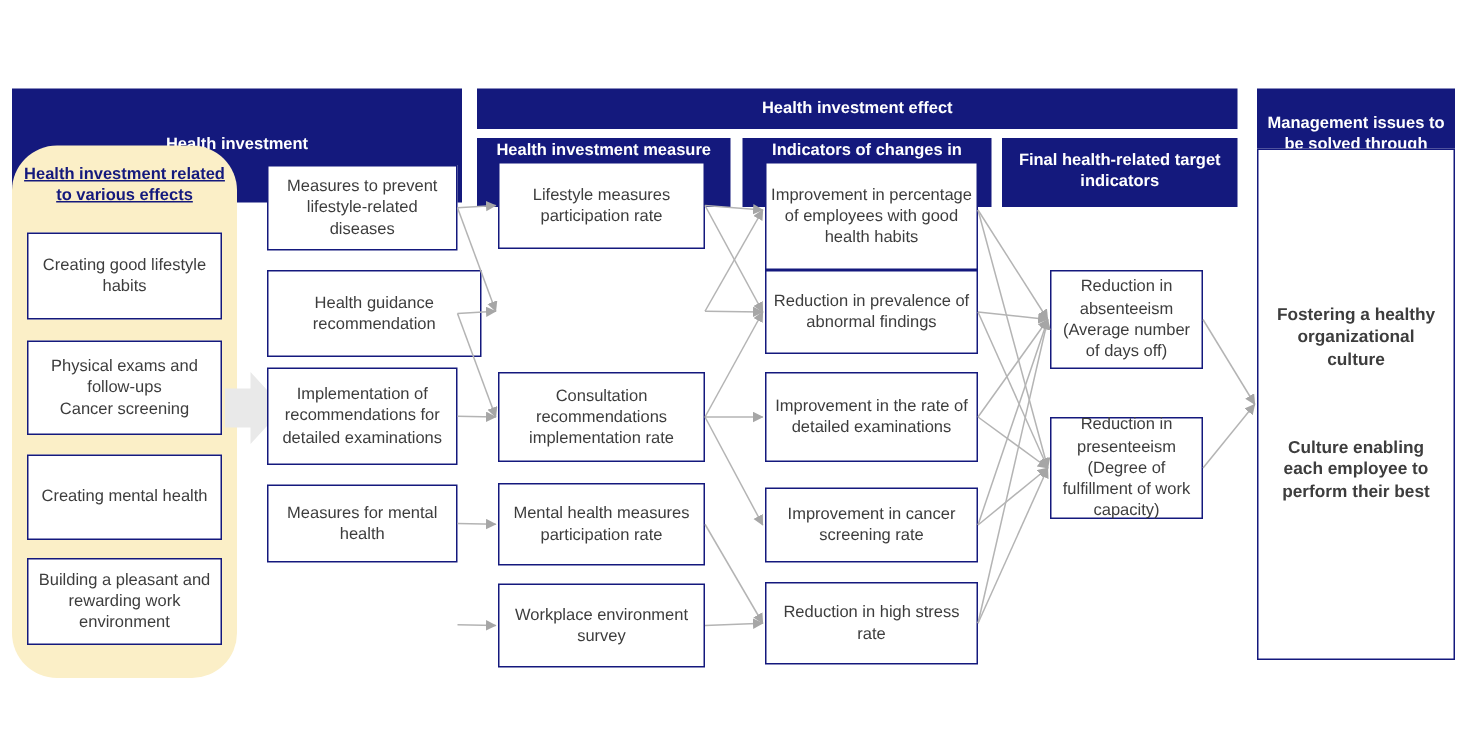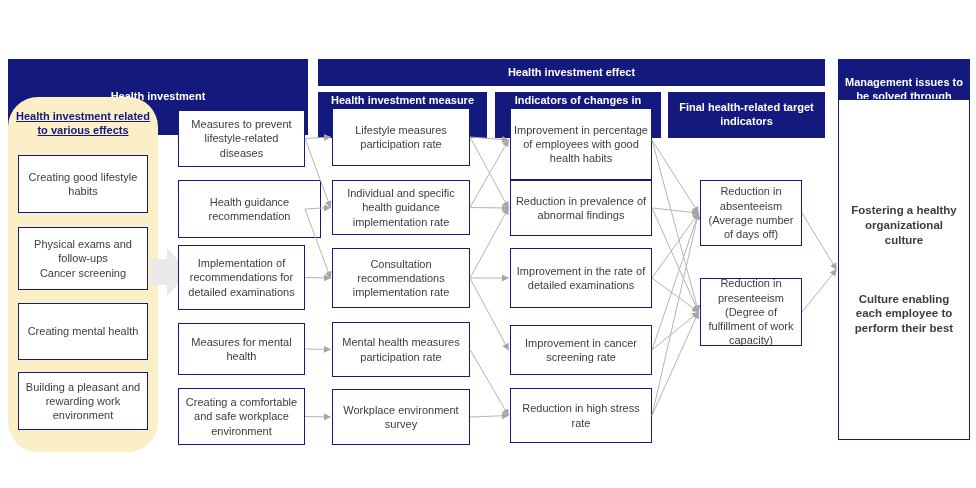--- a/index.html
+++ b/index.html
@@ -64,24 +64,22 @@
   <div class="node" style="left:18px;top:372px;width:130px;height:58px">Building a pleasant and rewarding work environment</div>
 
   <svg class="big-arrow" width="40" height="50" viewBox="0 0 40 50">
     <polygon points="0,12 17,12 17,1 39,25 17,49 17,38 0,38" fill="#E9E9E9"></polygon>
   </svg>
 
   <div class="node" style="left:178px;top:110px;width:127px;height:57px">Measures to prevent lifestyle-related diseases</div>
   <div class="node" style="left:178px;top:180px;width:143px;height:58px">Health guidance recommendation</div>
   <div class="node" style="left:178px;top:245px;width:127px;height:65px">Implementation of recommendations for detailed examinations</div>
   <div class="node" style="left:178px;top:323px;width:127px;height:52px">Measures for mental health</div>
-  <div class="node" style="left:178px;top:388px;width:127px;height:57px">Creating a comfortable and safe workplace environment</div>
 
   <div class="node" style="left:332px;top:108px;width:138px;height:58px">Lifestyle measures participation rate</div>
-  <div class="node" style="left:332px;top:180px;width:138px;height:55px">Individual and specific health guidance implementation rate</div>
   <div class="node" style="left:332px;top:248px;width:138px;height:60px">Consultation recommendations implementation rate</div>
   <div class="node" style="left:332px;top:322px;width:138px;height:55px">Mental health measures participation rate</div>
   <div class="node" style="left:332px;top:389px;width:138px;height:56px">Workplace environment survey</div>
 
   <div class="node" style="left:510px;top:108px;width:142px;height:72px">Improvement in percentage of employees with good health habits</div>
   <div class="node" style="left:510px;top:180px;width:142px;height:56px">Reduction in prevalence of abnormal findings</div>
   <div class="node" style="left:510px;top:248px;width:142px;height:60px">Improvement in the rate of detailed examinations</div>
   <div class="node" style="left:510px;top:325px;width:142px;height:50px">Improvement in cancer screening rate</div>
   <div class="node" style="left:510px;top:388px;width:142px;height:55px">Reduction in high stress rate</div>
 

